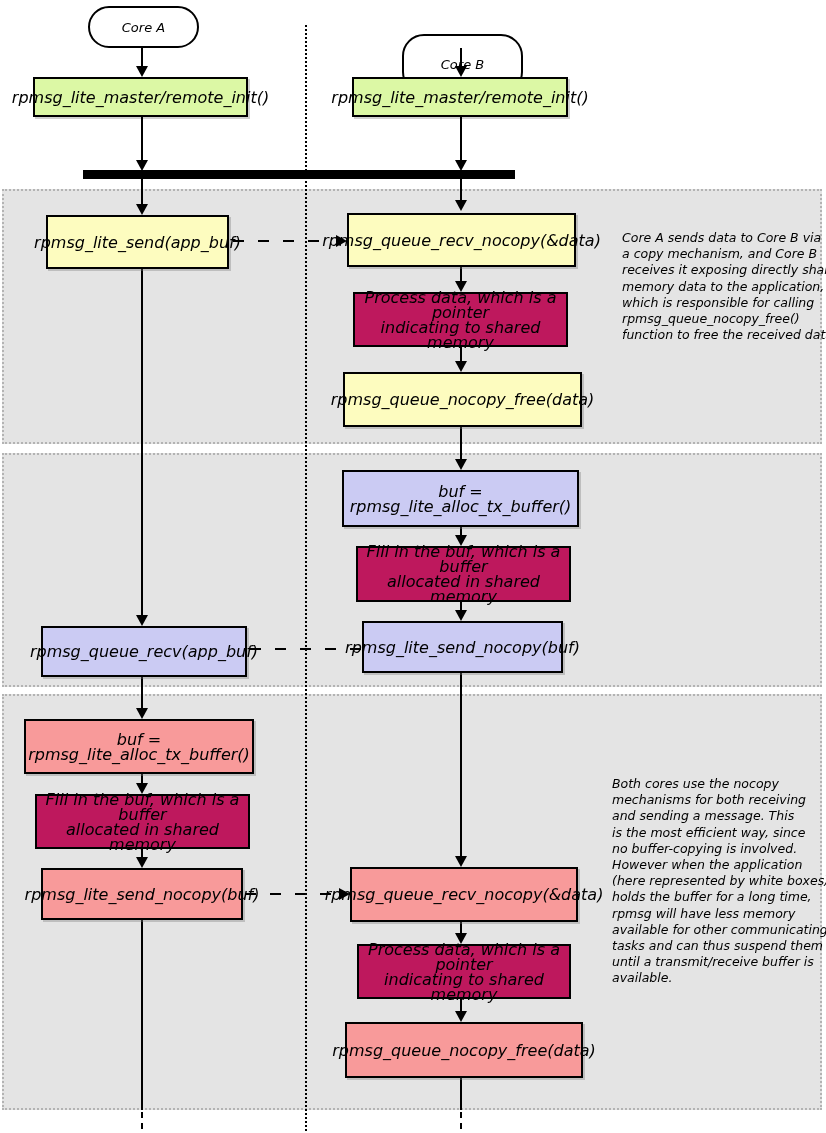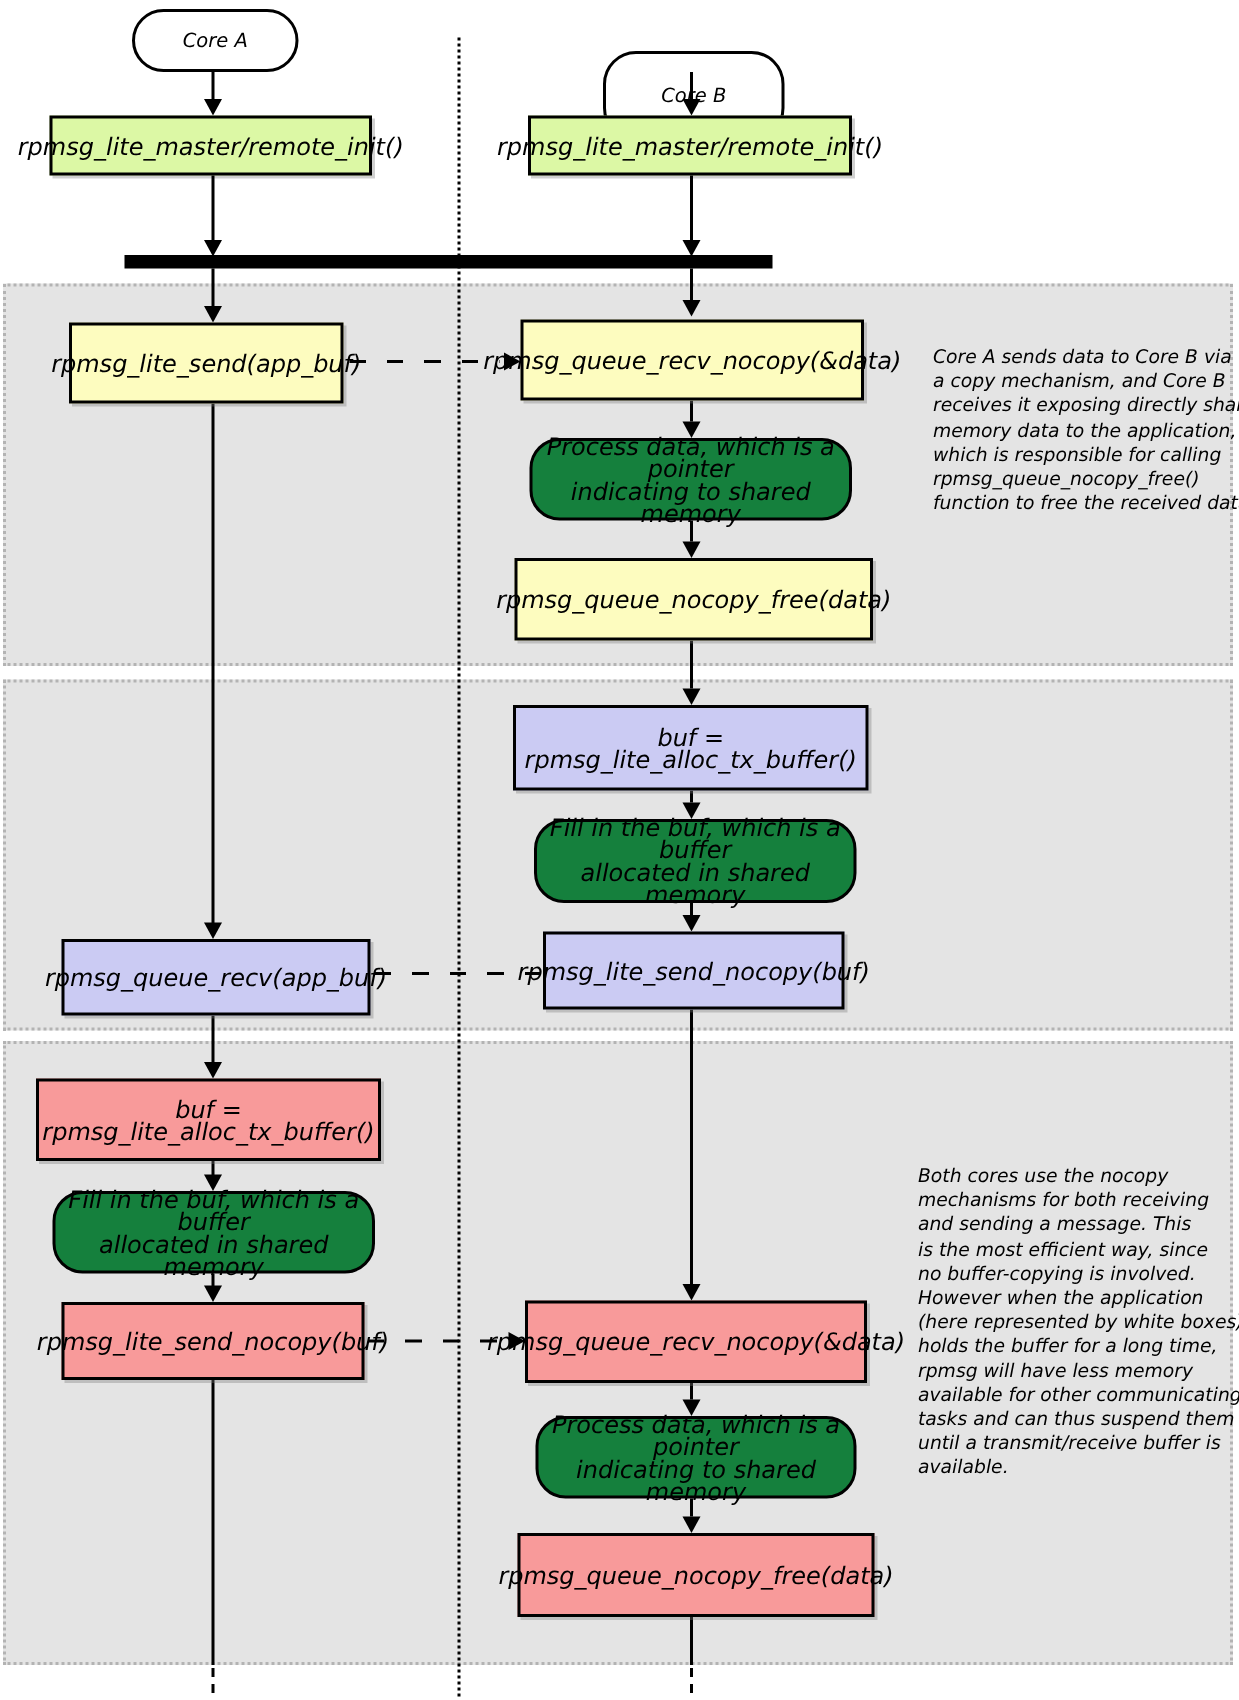--- a/index.html
+++ b/index.html
@@ -12,21 +12,21 @@
   .pill{position:absolute;background:#fff;border:2px solid #000;border-radius:22px;
         display:flex;align-items:center;justify-content:center;font-size:13px;box-sizing:border-box;}
 
   .box{position:absolute;border:2px solid #000;display:flex;align-items:center;justify-content:center;
        text-align:center;font-size:16px;line-height:15px;box-sizing:border-box;white-space:pre-line;
        box-shadow:2px 2px 0 rgba(120,120,120,0.35);}
   .b-init{background:var(--init_box,#dcf8a5);}
   .b-copy{background:var(--copy_box,#fdfcbf);}
   .b-mixed{background:var(--mixed_box,#cbcbf3);}
   .b-nocopy{background:var(--nocopy_box,#f89a9a);}
-  .b-app{background:#15803d;box-shadow:none;border-radius:20px;}
+  .b-app{background:#be185d;box-shadow:none;}
 
   .note{position:absolute;font-size:12.5px;line-height:16.2px;white-space:pre;}
 
   .vline{position:absolute;width:2px;background:#000;}
   .hbar{position:absolute;background:#000;}
   .divider{position:absolute;width:0;border-left:2px dotted #000;}
   .vdash{position:absolute;width:2px;
          background:repeating-linear-gradient(180deg,#000 0 6px,transparent 6px 11px);}
   .hdash{position:absolute;height:2px;
          background:repeating-linear-gradient(90deg,#000 0 11px,transparent 11px 25px);}

